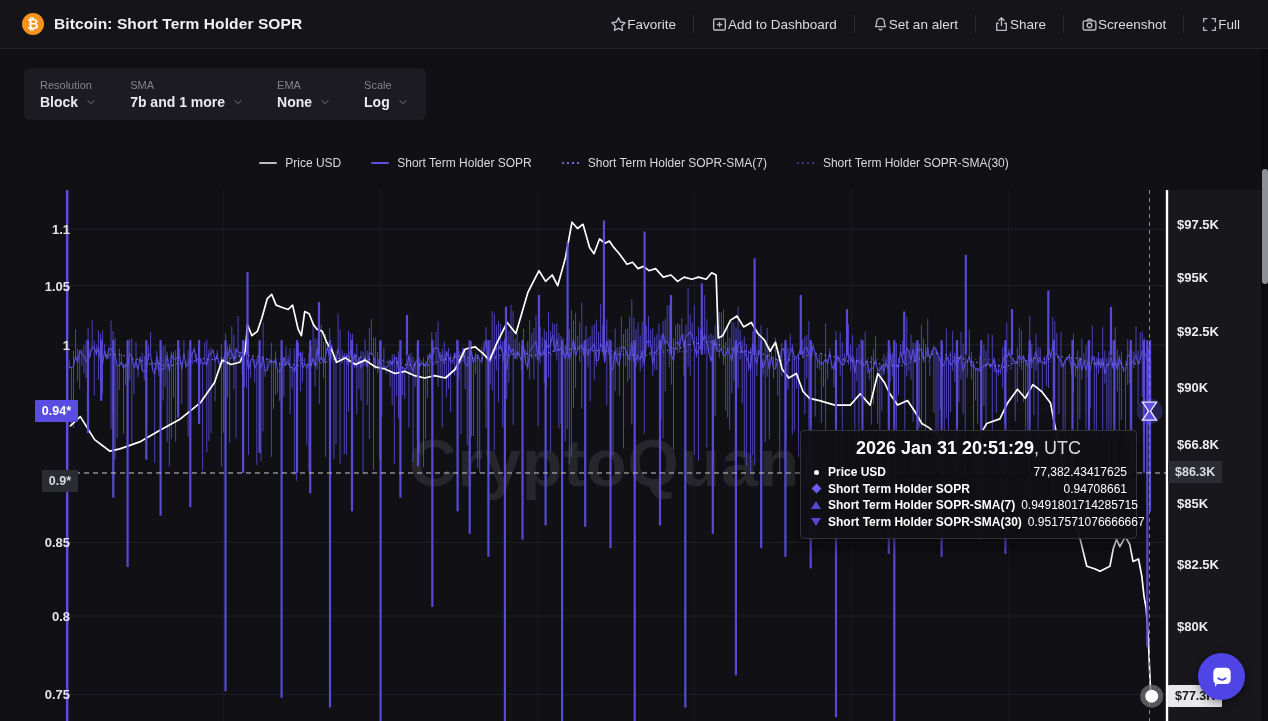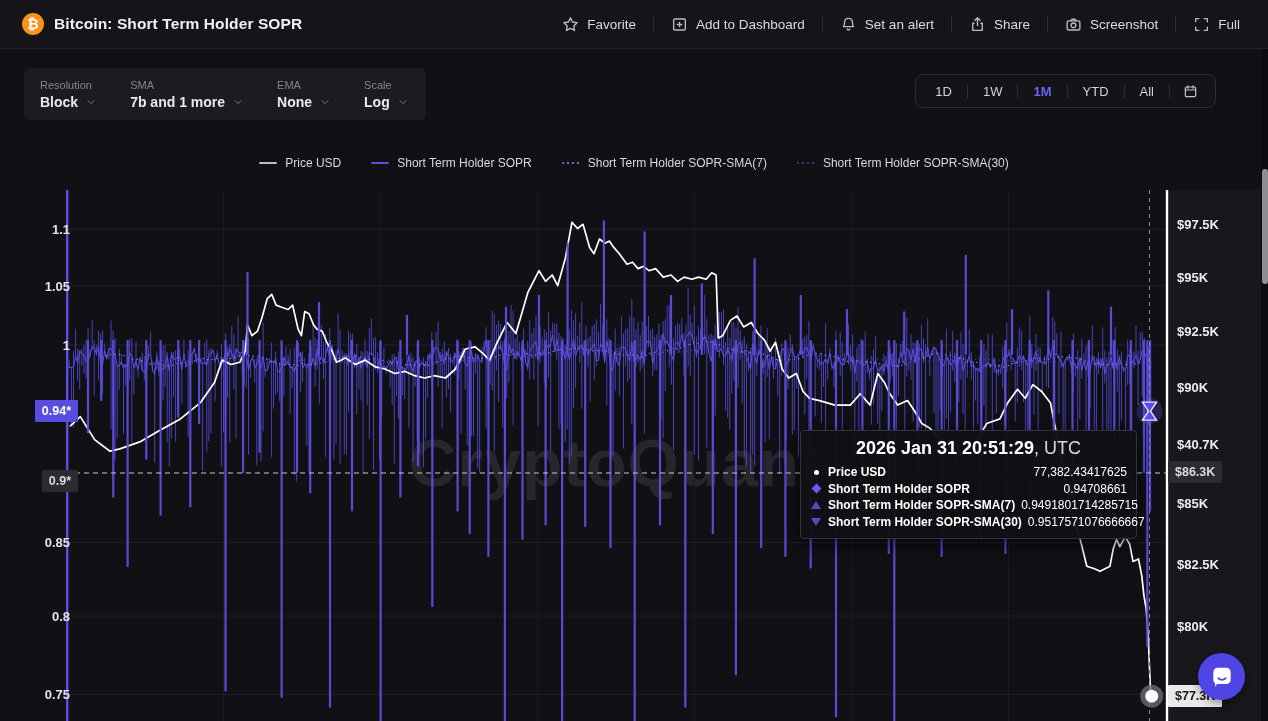--- a/index.html
+++ b/index.html
@@ -7,21 +7,21 @@
   .app{position:relative;width:1268px;height:721px;background:#101015;}
   
   .topbar{position:absolute;left:0;top:0;width:100%;height:49px;background:#141419;
     border-bottom:1px solid #232329;display:flex;align-items:center;justify-content:space-between;
     box-sizing:border-box;padding:0 26px 0 22px;z-index:10;}
   .title-wrap{display:flex;align-items:center;gap:10px;}
   .btc-logo{width:22px;height:22px;border-radius:50%;background:#f7931a;color:#fff;font-weight:700;
     font-size:14px;display:flex;align-items:center;justify-content:center;line-height:1;}
   .page-title{font-size:15.5px;font-weight:700;color:#f1f1f4;margin:0;letter-spacing:.1px;}
   .actions{display:flex;align-items:center;}
-  .act-btn{display:flex;align-items:center;gap:8px;background:none;border:none;color:#dcdce0;
+  .act-btn{display:flex;align-items:center;background:none;border:none;color:#dcdce0;
     font-family:inherit;font-size:13.5px;cursor:pointer;padding:4px 2px;}
   .act-btn svg{color:#b9b9c1;}
   .act-div{width:1px;height:18px;background:#2c2c33;margin:0 15px;}
   
   .param-card{position:absolute;left:24px;top:68px;height:52px;background:#1b1b21;border-radius:6px;
     display:flex;align-items:center;z-index:9;}
   .param-group{display:flex;flex-direction:column;justify-content:center;padding:0 16px;cursor:pointer;}
   .param-label{font-size:11px;color:#84848e;margin-bottom:3px;}
   .param-value{display:flex;align-items:center;gap:7px;font-size:14px;font-weight:700;color:#e9e9ee;}
   .param-value svg{color:#7a7a85;}
@@ -167,38 +167,20 @@
       <div class="param-group">
         <div class="param-label">Scale</div>
         <div class="param-value">
           <span>Log</span>
           <svg width="12" height="12" viewBox="0 0 16 16" fill="none" stroke="currentColor" stroke-width="1.3" stroke-linejoin="round" stroke-linecap="round">
             <path d="M4 6.2l4 4 4-4"></path>
           </svg>
         </div>
       </div>
       <div class="param-div"></div>
-    </div>
-  <div class="range-bar" id="range-bar">
-      <button class="range-item">1D</button>
-      <div class="range-div"></div>
-      <button class="range-item">1W</button>
-      <div class="range-div"></div>
-      <button class="range-item active" style="color: rgb(100, 104, 242);">1M</button>
-      <div class="range-div"></div>
-      <button class="range-item">YTD</button>
-      <div class="range-div"></div>
-      <button class="range-item">All</button>
-      <div class="range-div"></div>
-      <button class="cal-btn">
-        <svg width="15" height="15" viewBox="0 0 16 16" fill="none" stroke="currentColor" stroke-width="1.3" stroke-linejoin="round" stroke-linecap="round">
-          <rect x="2.5" y="3.2" width="11" height="10.2" rx="1.3"></rect>
-          <path d="M5.3 2v2.6M10.7 2v2.6M2.5 6.4h11"></path>
-        </svg>
-      </button>
     </div>
 
   <div class="legend" id="legend">
       <div class="legend-item">
         <div class="sw" style="background: rgb(185, 188, 196);"></div>
         <div class="legend-label">Price USD</div>
       </div>
       <div class="legend-item">
         <div class="sw" style="background: rgb(93, 80, 224);"></div>
         <div class="legend-label">Short Term Holder SOPR</div>
@@ -326,21 +308,21 @@
       <div class="tick" style="right: 10px; top: 616.057px; text-align: center;">0.8</div>
       <div class="tick" style="right: 10px; top: 694.454px;">0.75</div>
       <div class="axis-badge badge-purple" style="right: 2px; top: 411.149px;">0.94*</div>
       <div class="axis-badge badge-gray" style="right: 2px; top: 481px;">0.9*</div>
     </div>
   <div class="axis" id="axis-right" style="left:1166px;width:102px">
       <div class="tick right" style="left: 11px; top: 224.313px;">$97.5K</div>
       <div class="tick right" style="left: 11px; top: 277.108px;">$95K</div>
       <div class="tick right" style="left: 11px; top: 331.312px;">$92.5K</div>
       <div class="tick right" style="left: 11px; top: 387px;">$90K</div>
-      <div class="tick right" style="left: 11px; top: 444.257px;">$40.7K</div>
+      <div class="tick right" style="left: 11px; top: 444.257px;">$66.8K</div>
       <div class="tick right" style="left: 11px; top: 503.174px;">$85K</div>
       <div class="tick right" style="left: 11px; top: 563.85px;">$82.5K</div>
       <div class="tick right" style="left: 11px; top: 626.394px;">$80K</div>
       <div class="axis-badge badge-gray" style="left: 2px; top: 472.324px;">$86.3K</div>
       <div class="axis-badge badge-light" style="left: 2px; top: 696.175px;">$77.3K</div>
     </div>
 
   <div class="tooltip">
     <div class="tt-title"><span class="tt-ts">2026 Jan 31 20:51:29</span><span class="tt-tz">, UTC</span></div>
     <div id="tt-rows">

